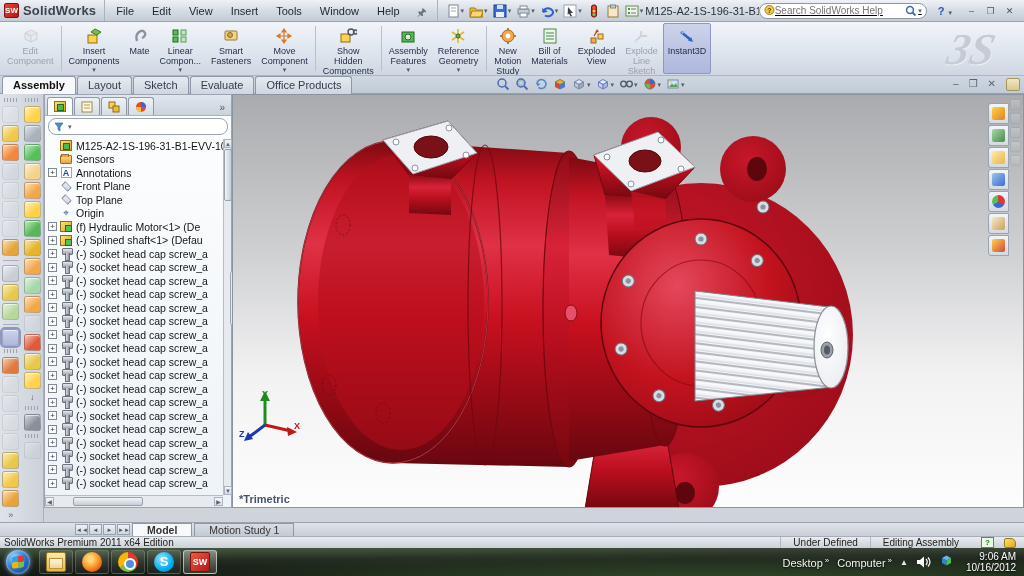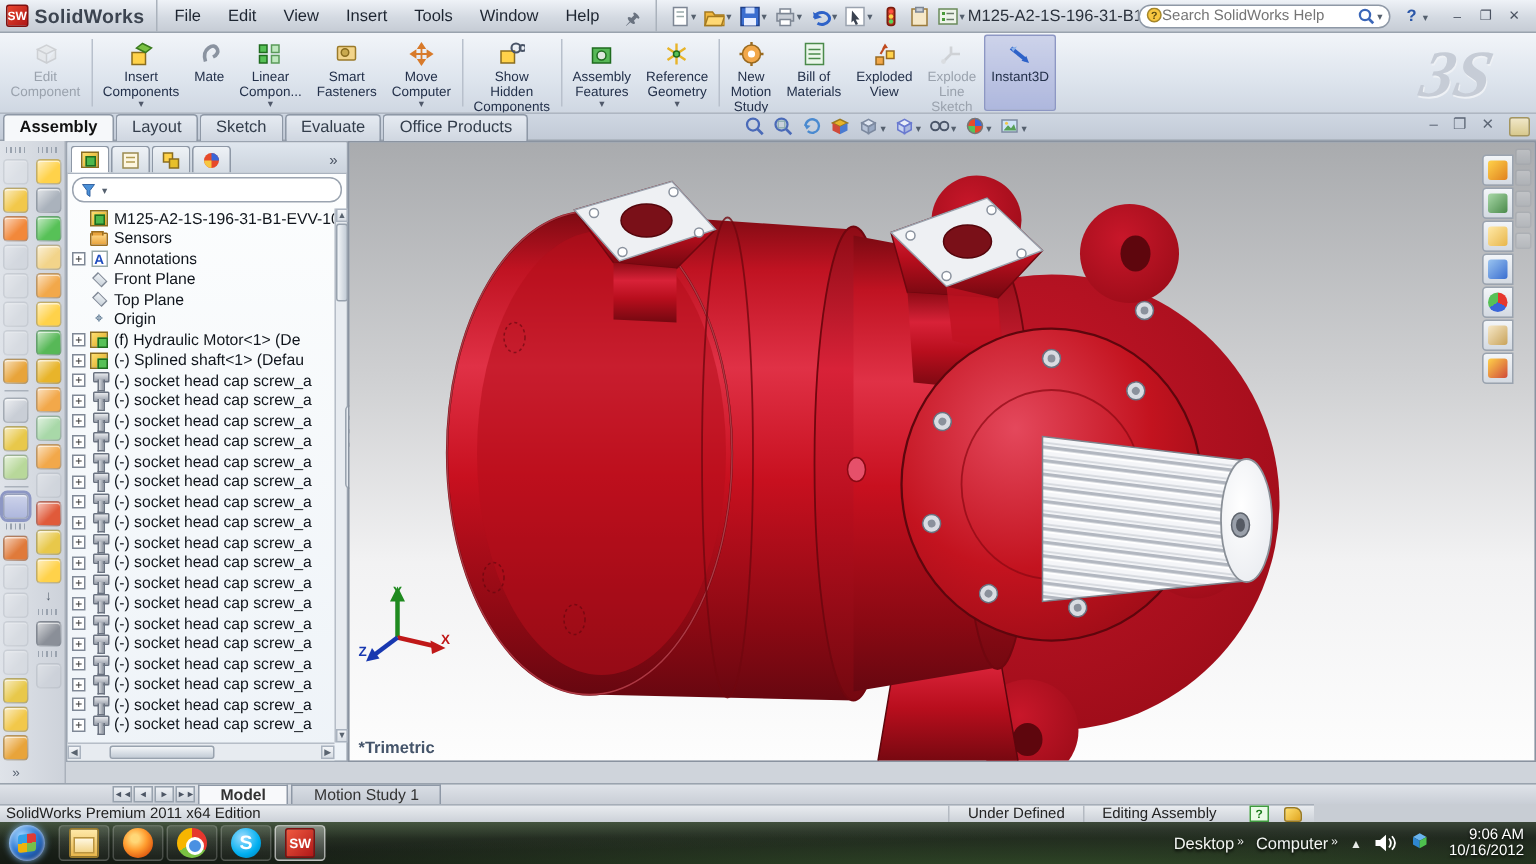--- a/index.html
+++ b/index.html
@@ -20,21 +20,21 @@
   #menubar { display:flex; align-items:center; height:100%; padding:0 2px;
     border-left:1px solid #aab2bc; }
   .menu-item { padding:3px 9px; color:#1d2531; cursor:default; border-radius:2px; }
   #pin-icon { width:14px; height:14px; margin:0 6px; color:#6a7380; font-size:11px; }
   #quickbar { display:flex; align-items:center; gap:1px; padding-left:6px; border-left:1px solid #aab2bc; height:100%; }
   .qbtn { display:flex; align-items:center; padding:1px 2px; border-radius:2px; }
   .qbtn svg { display:block; }
   .qarrow { font-size:7px; color:#55606e; margin-left:1px; }
   #doc-title { flex:1; text-align:center; color:#2a313c; font-size:11px; padding-right:10px; white-space:nowrap; overflow:hidden; }
   #searchbox { display:flex; align-items:center; width:168px; height:16px; background:#fff;
-    border:1px solid #8e98a6; border-radius:8px; padding:0 4px; margin-right:6px; }
+    border:1px solid #8e98a6; border-radius:8px; padding:0 4px; margin-right:6px;text-decoration:underline; }
   #searchbox input { border:none; outline:none; flex:1; font-size:10px; color:#8a929e;
     font-family:"Liberation Sans",sans-serif; background:transparent; width:100px; }
   #help-btn { color:#2a56a8; font-weight:bold; padding:0 5px; font-size:11px; }
   .winctl { display:flex; align-items:center; gap:2px; padding:0 6px; }
   .winctl .wc { width:17px; height:14px; display:flex; align-items:center; justify-content:center;
     font-size:9px; color:#4a5260; border-radius:2px; }
 
   
   #ribbon { position:absolute; left:0; top:22px; width:1024px; height:54px;
     background:linear-gradient(#f2f5f9,#dde4ed 60%,#cfd7e2); border-bottom:1px solid #aeb6c2; overflow:hidden; }
@@ -144,21 +144,21 @@
   #doctabs { position:absolute; left:0; top:522px; width:1024px; height:14px;
     background:linear-gradient(#dfe3e9,#c9ced6); border-top:1px solid #9aa3ae; display:flex; align-items:stretch; }
   #dt-nav { display:flex; gap:1px; margin-left:75px; align-items:center; }
   #dt-nav span { width:13px; height:11px; background:linear-gradient(#eef1f5,#cfd5dd); border:1px solid #98a2ae;
     font-size:6px; color:#4c5564; text-align:center; line-height:10px; }
   .dtab { padding:0 14px; font-size:10.5px; color:#333; border:1px solid #8e98a6; border-bottom:none;
     background:linear-gradient(#d8dde4,#c4cad3); margin-left:2px; display:flex; align-items:center; }
   .dtab.active { background:#f8f9fb; font-weight:bold; }
 
   
-  #statusbar { position:absolute; left:0; top:536px; width:876px; height:12px;
+  #statusbar { position:absolute; left:0; top:536px; width:1024px; height:12px;
     background:linear-gradient(#e9ecf0,#ccd1d8); border-top:1px solid #a6aeb8;
     display:flex; align-items:flex-end; font-size:10px; color:#222; }
   #sb-left { padding-left:4px; flex:1; }
   .sb-cell { padding:0 12px; border-left:1px solid #b4bac2; height:100%; display:flex; align-items:center; }
   #sb-help { width:13px; height:11px; background:#eafbe7; border:1px solid #3f9a3f; color:#1d7a1d;
     font-size:8px; font-weight:bold; text-align:center; line-height:10px; margin:0 10px; }
   #sb-tag { width:12px; height:10px; background:linear-gradient(135deg,#ffe070,#e0a520); border:1px solid #9a7a1f;
     border-radius:2px 5px 2px 2px; margin-right:8px; }
 
   
@@ -351,21 +351,21 @@
               <circle cx="8" cy="8" r="2.5" fill="#c9a94e" stroke="#8a6d1f"></circle>
             </svg></span>
           <span class="rlabel">Smart
 Fasteners</span>
         </div>
         <div class="rbtn">
           <span class="ric"><svg width="18" height="18" viewBox="0 0 18 18">
               <path d="M9 2 v14 M2 9 h14 M9 2 l-2 3 h4 Z M9 16 l-2 -3 h4 Z M2 9 l3 -2 v4 Z M16 9 l-3 -2 v4 Z" stroke="#d87a2a" fill="#f2a84a" stroke-width="1.2"></path>
             </svg></span>
           <span class="rlabel">Move
-Computer</span>
+Component</span>
           <span class="rarrow">▾</span>
         </div>
         <div class="rsep"></div>
         <div class="rbtn">
           <span class="ric"><svg width="18" height="18" viewBox="0 0 18 18">
               <rect x="2" y="7" width="9" height="8" fill="#ffd24a" stroke="#8a6d1f"></rect>
               <circle cx="12" cy="5" r="3" fill="none" stroke="#4a5568" stroke-width="1.4"></circle>
               <circle cx="16.5" cy="5" r="2" fill="none" stroke="#4a5568" stroke-width="1.4"></circle>
             </svg></span>
           <span class="rlabel">Show

